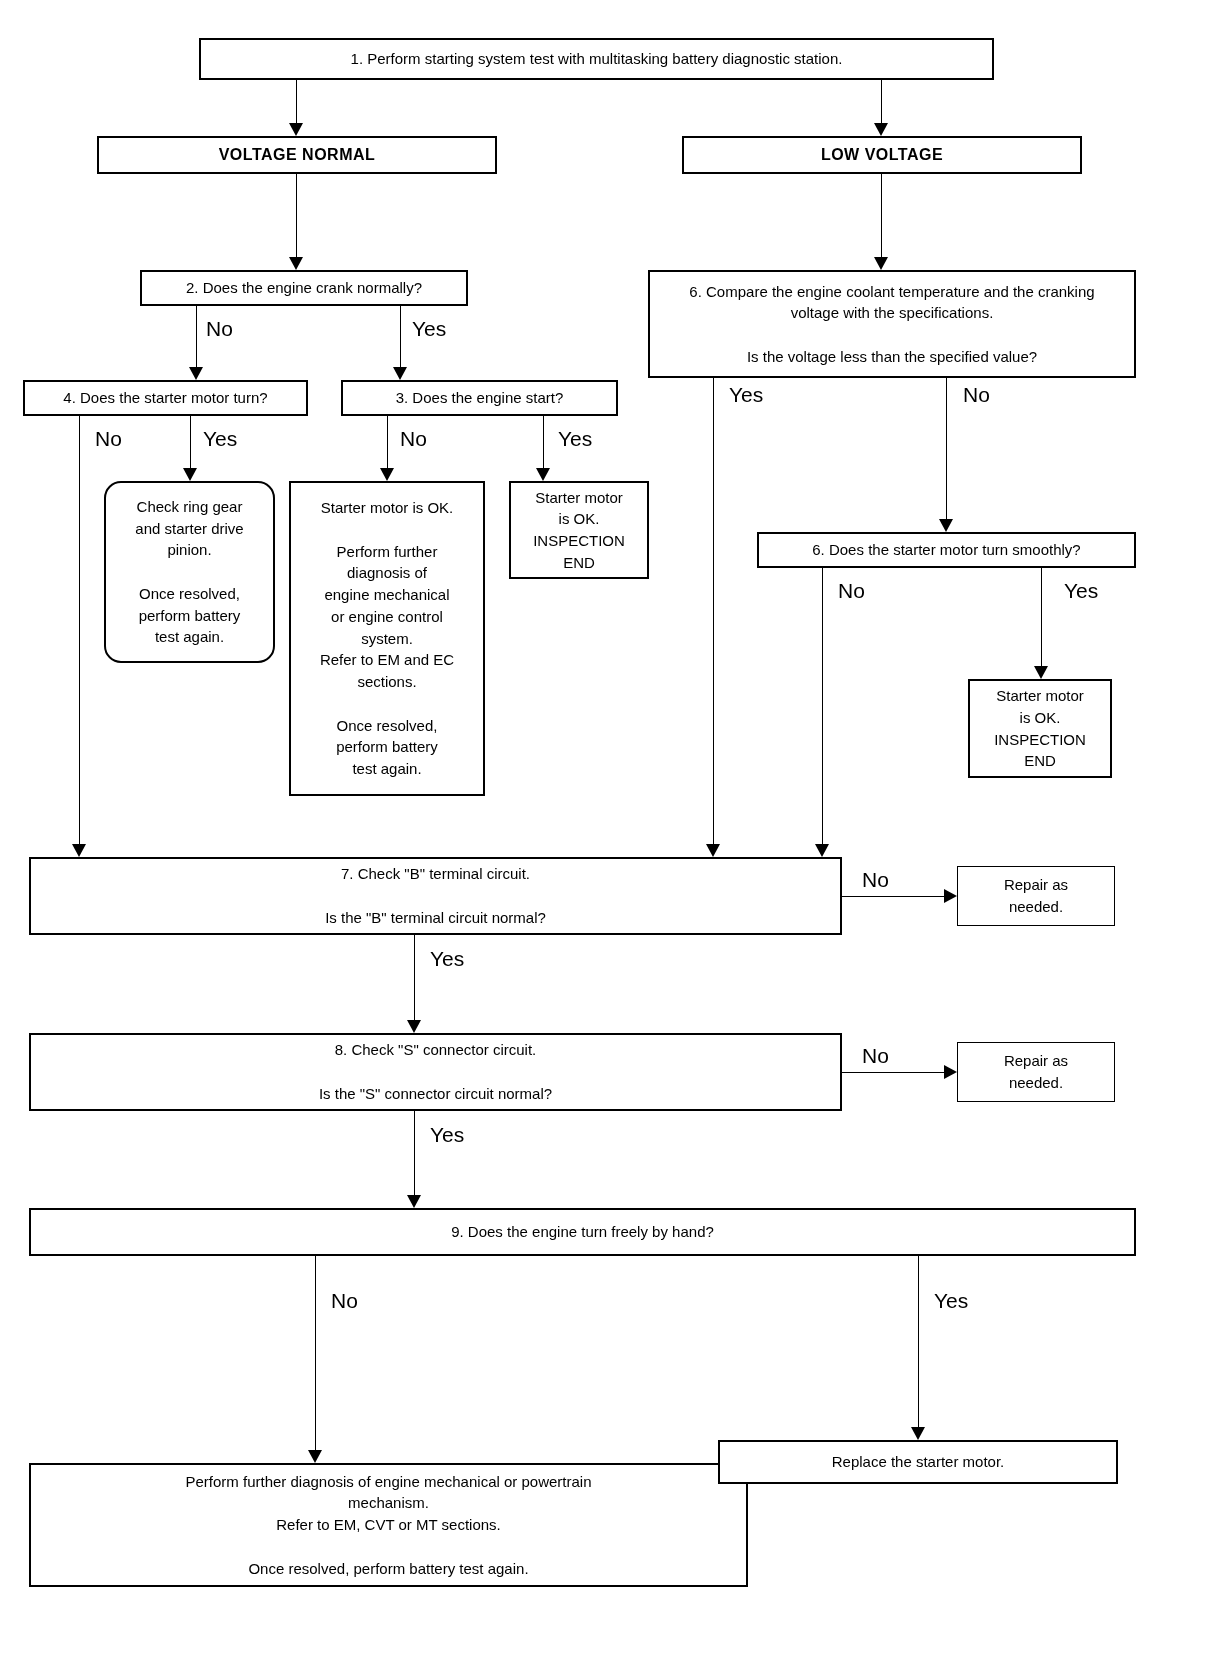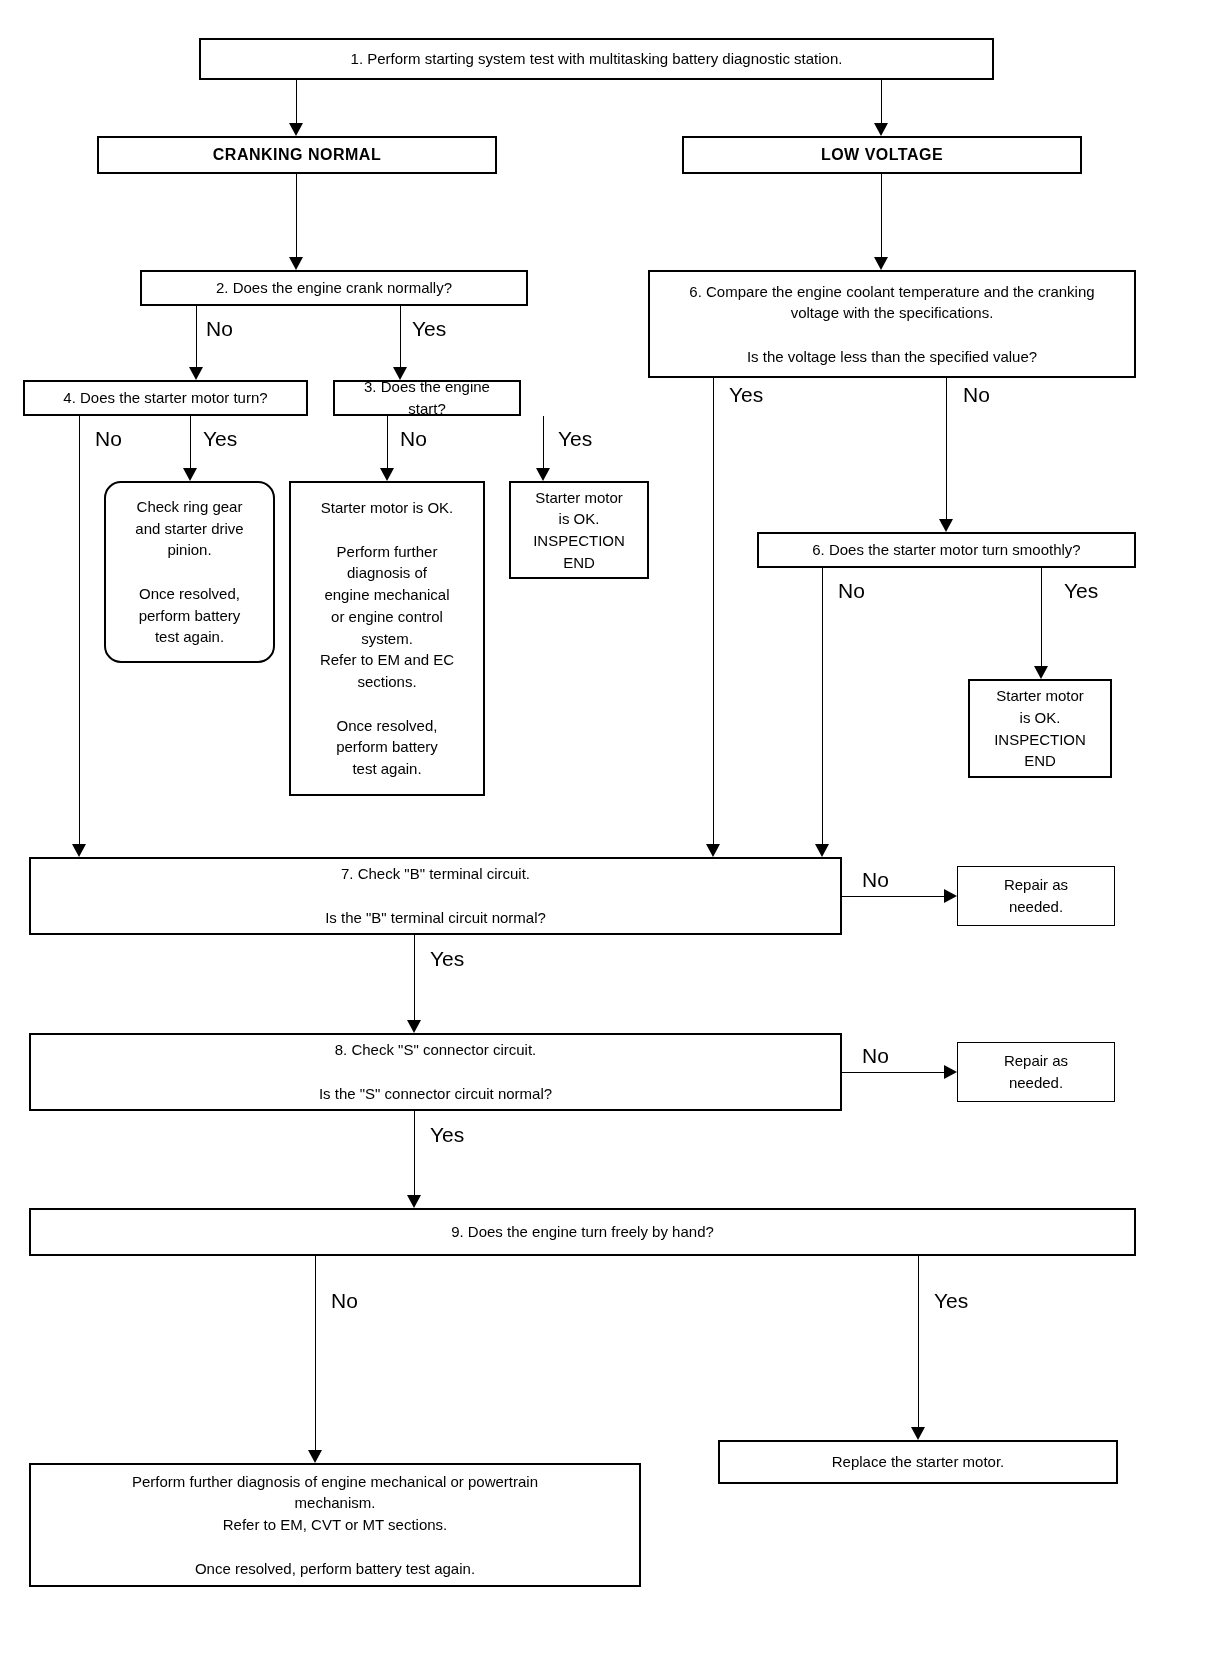--- a/index.html
+++ b/index.html
@@ -74,33 +74,33 @@
     border-left: 13px solid #000000;
   }
 </style>
 </head>
 <body>
 
 <div id="canvas">
 
   <div class="box" style="left:199px; top:38px; width:795px; height:42px;">1. Perform starting system test with multitasking battery diagnostic station.</div>
 
-  <div class="box bold" style="left:97px; top:136px; width:400px; height:38px;">CRANKING NORMAL</div>
+  <div class="box bold" style="left:97px; top:136px; width:400px; height:38px;">VOLTAGE NORMAL</div>
 
   <div class="box bold" style="left:682px; top:136px; width:400px; height:38px;">LOW VOLTAGE</div>
 
-  <div class="box" style="left:140px; top:270px; width:388px; height:36px;">2. Does the engine crank normally?</div>
+  <div class="box" style="left:140px; top:270px; width:328px; height:36px;">2. Does the engine crank normally?</div>
 
   <div class="box" style="left:648px; top:270px; width:488px; height:108px;">6. Compare the engine coolant temperature and the cranking voltage with the specifications.
 
 Is the voltage less than the specified value?</div>
 
   <div class="box" style="left:23px; top:380px; width:285px; height:36px;">4. Does the starter motor turn?</div>
 
-  <div class="box" style="left:333px; top:380px; width:188px; height:36px;">3. Does the engine start?</div>
+  <div class="box" style="left:341px; top:380px; width:277px; height:36px;">3. Does the engine start?</div>
 
   <div class="box" style="left:104px; top:481px; width:171px; height:182px;border-radius:17px;">Check ring gear
 and starter drive
 pinion.
 
 Once resolved,
 perform battery
 test again.</div>
 
   <div class="box" style="left:289px; top:481px; width:196px; height:315px;">Starter motor is OK.
@@ -138,21 +138,21 @@
 
   <div class="box" style="left:29px; top:1033px; width:813px; height:78px;">8. Check "S" connector circuit.
 
 Is the "S" connector circuit normal?</div>
 
   <div class="box thin" style="left:957px; top:1042px; width:158px; height:60px;">Repair as
 needed.</div>
 
   <div class="box" style="left:29px; top:1208px; width:1107px; height:48px;">9. Does the engine turn freely by hand?</div>
 
-  <div class="box" style="left:29px; top:1463px; width:612px; height:124px;">Perform further diagnosis of engine mechanical or powertrain
+  <div class="box" style="left:29px; top:1463px; width:719px; height:124px;">Perform further diagnosis of engine mechanical or powertrain
 mechanism.
 Refer to EM, CVT or MT sections.
 
 Once resolved, perform battery test again.</div>
 
   <div class="box" style="left:718px; top:1440px; width:400px; height:44px;">Replace the starter motor.</div>
 
   <div class="vline" style="left:296px; top:80px; height:43px;"></div>
   <div class="arrow-down" style="left:289px; top:123px;"></div>
 

